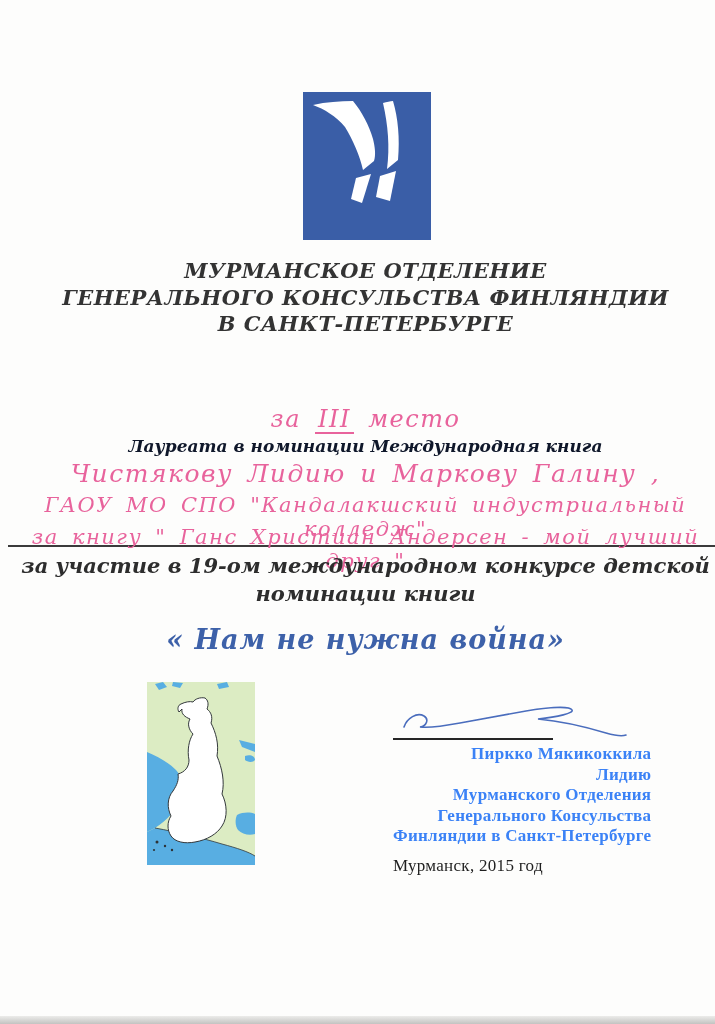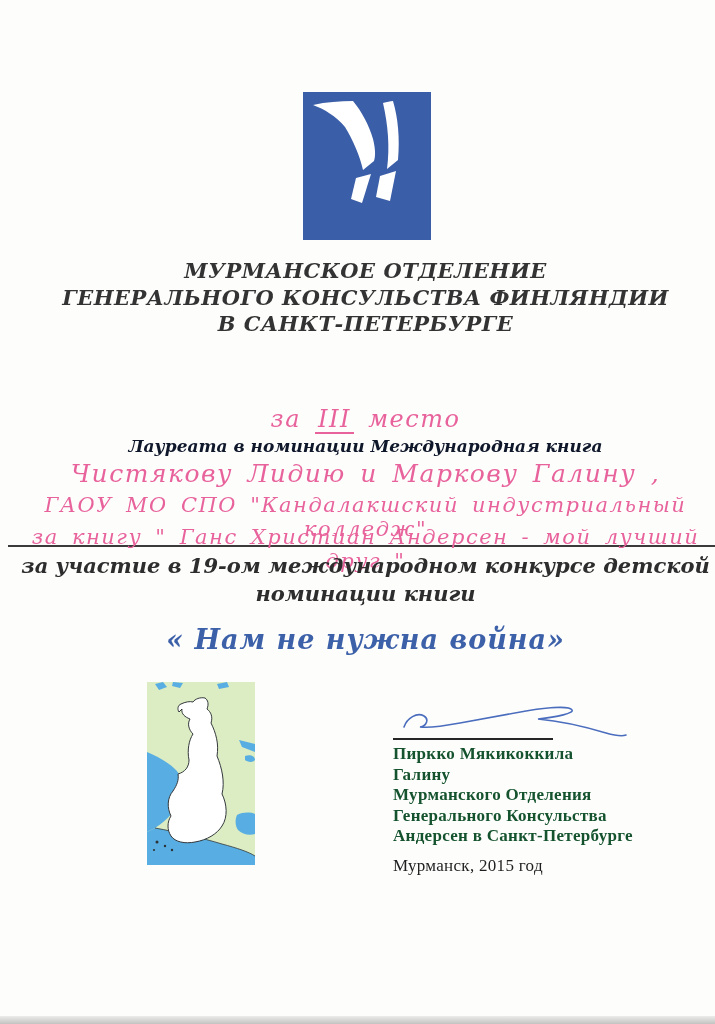--- a/index.html
+++ b/index.html
@@ -45,21 +45,21 @@
     font-size:27px;letter-spacing:1px;
   }
   .map{position:absolute;left:147px;top:682px;width:108px;height:183px;}
   .signature-svg{position:absolute;left:398px;top:697px;width:232px;height:42px;}
   .signature-rule{
     position:absolute;left:393px;top:738px;width:160px;height:2px;background:#262626;
   }
   .sig-block{
     position:absolute;left:393px;top:744px;
     font-family:"Liberation Serif", serif;font-weight:700;
-    font-size:17px;line-height:20.5px;color:#14532d;letter-spacing:0.3px;
+    font-size:17px;line-height:20.5px;color:#3b82f6;letter-spacing:0.3px;text-align:right;
   }
   .place-year{
     position:absolute;left:393px;top:856px;
     font-family:"Liberation Serif", serif;font-weight:400;
     font-size:17px;color:#1f1f1f;letter-spacing:0.3px;
   }
 </style>
 </head>
 <body>
 
@@ -143,22 +143,22 @@
       <path d="M 6 30 C 9 21, 19 15, 26 19 C 31 22, 29 29, 22 30
                C 31 31, 46 29, 62 26 L 128 14 C 152 10, 172 9, 174 13
                C 176 16, 160 20, 140 22 C 162 24, 188 30, 208 36
                C 215 38, 223 40, 228 38" fill="none" stroke="#4a6dbd" stroke-width="1.6" stroke-linecap="round"></path>
     </svg>
   </div>
   <div class="signature-rule"></div>
 
   <div class="sig-block">
     <div>Пиркко Мякикоккила</div>
-    <div>Галину</div>
+    <div>Лидию</div>
     <div>Мурманского Отделения</div>
     <div>Генерального Консульства</div>
-    <div>Андерсен в Санкт-Петербурге</div>
+    <div>Финляндии в Санкт-Петербурге</div>
   </div>
 
   <div class="place-year">Мурманск, 2015 год</div>
 
   <div class="scan-edge-bottom"></div>
 </div>
 
 </body></html>

